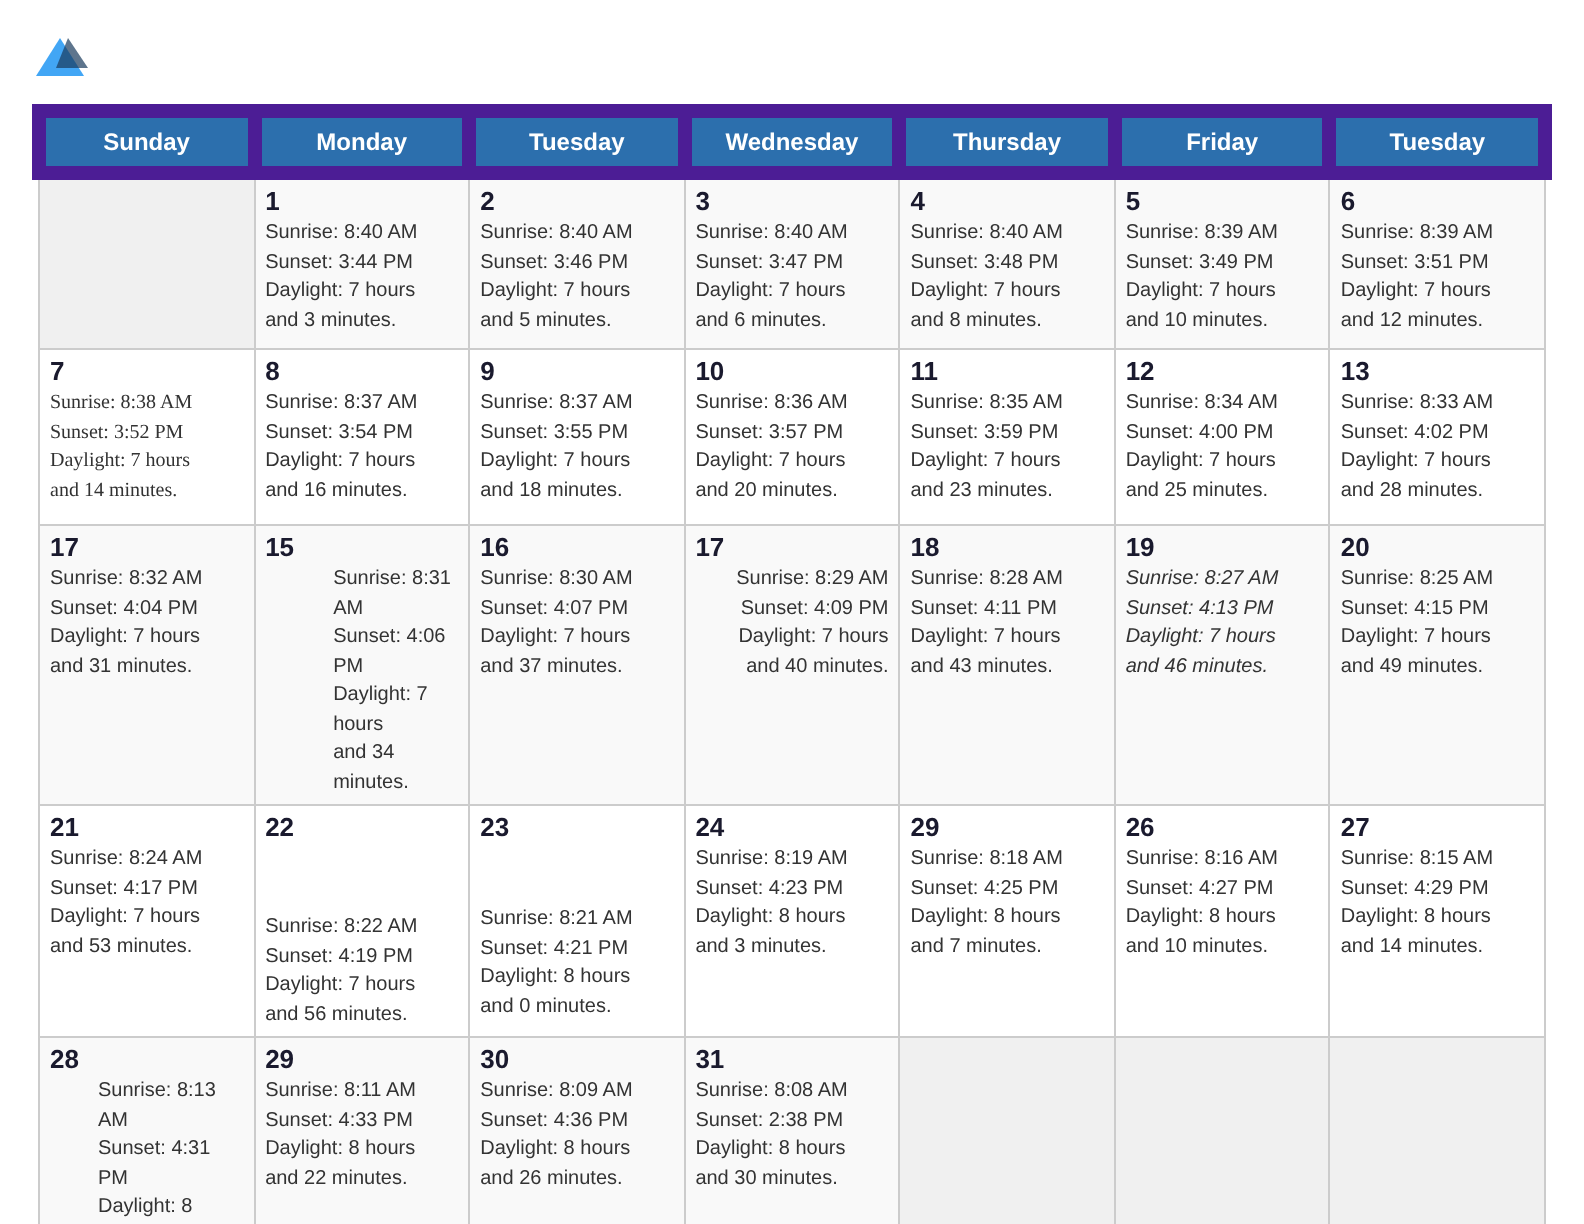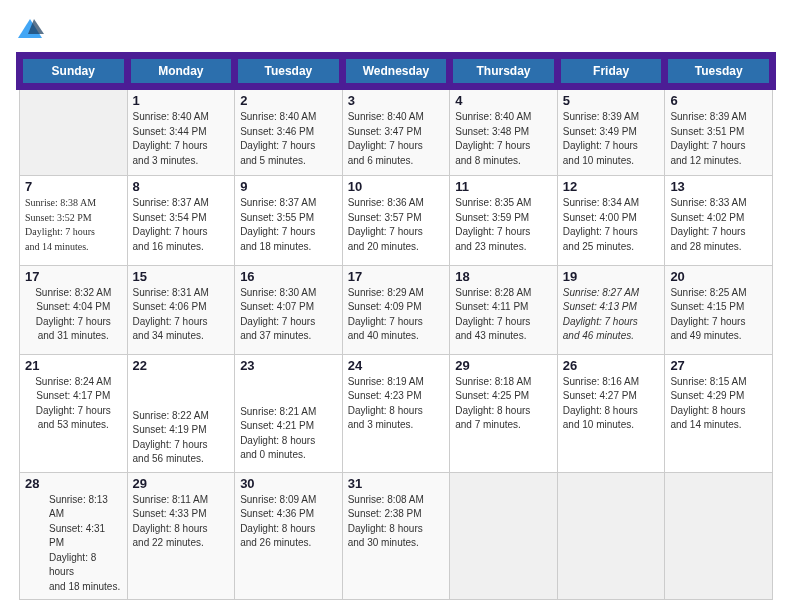--- a/index.html
+++ b/index.html
@@ -226,42 +226,42 @@
             <span class="day-number">13</span>
             <div class="day-info" style="white-space: pre-line;">Sunrise: 8:33 AM
 Sunset: 4:02 PM
 Daylight: 7 hours
 and 28 minutes.</div>
           </td>
         </tr>
         <tr>
           <td>
             <span class="day-number">17</span>
-            <div class="day-info" style="white-space: pre-line; text-align: center;">Sunrise: 8:32 AM
+            <div class="day-info" style="white-space: pre-line;">Sunrise: 8:32 AM
 Sunset: 4:04 PM
 Daylight: 7 hours
 and 31 minutes.</div>
           </td>
           <td>
             <span class="day-number">15</span>
-            <div class="day-info" style="white-space: pre-line;">Sunrise: 8:31 AM
+            <div class="day-info" style="white-space: pre-line; margin-left: 34px;">Sunrise: 8:31 AM
 Sunset: 4:06 PM
 Daylight: 7 hours
 and 34 minutes.</div>
           </td>
           <td>
             <span class="day-number">16</span>
             <div class="day-info" style="white-space: pre-line;">Sunrise: 8:30 AM
 Sunset: 4:07 PM
 Daylight: 7 hours
 and 37 minutes.</div>
           </td>
           <td>
             <span class="day-number">17</span>
-            <div class="day-info" style="white-space: pre-line;">Sunrise: 8:29 AM
+            <div class="day-info" style="white-space: pre-line; text-align: right;">Sunrise: 8:29 AM
 Sunset: 4:09 PM
 Daylight: 7 hours
 and 40 minutes.</div>
           </td>
           <td>
             <span class="day-number">18</span>
             <div class="day-info" style="white-space: pre-line;">Sunrise: 8:28 AM
 Sunset: 4:11 PM
 Daylight: 7 hours
 and 43 minutes.</div>
@@ -277,21 +277,21 @@
             <span class="day-number">20</span>
             <div class="day-info" style="white-space: pre-line;">Sunrise: 8:25 AM
 Sunset: 4:15 PM
 Daylight: 7 hours
 and 49 minutes.</div>
           </td>
         </tr>
         <tr>
           <td>
             <span class="day-number">21</span>
-            <div class="day-info" style="white-space: pre-line; text-align: center;">Sunrise: 8:24 AM
+            <div class="day-info" style="white-space: pre-line;">Sunrise: 8:24 AM
 Sunset: 4:17 PM
 Daylight: 7 hours
 and 53 minutes.</div>
           </td>
           <td>
             <span class="day-number">22</span>
             <div class="day-info" style="white-space: pre-line; margin-top: 36px;">Sunrise: 8:22 AM
 Sunset: 4:19 PM
 Daylight: 7 hours
 and 56 minutes.</div>

